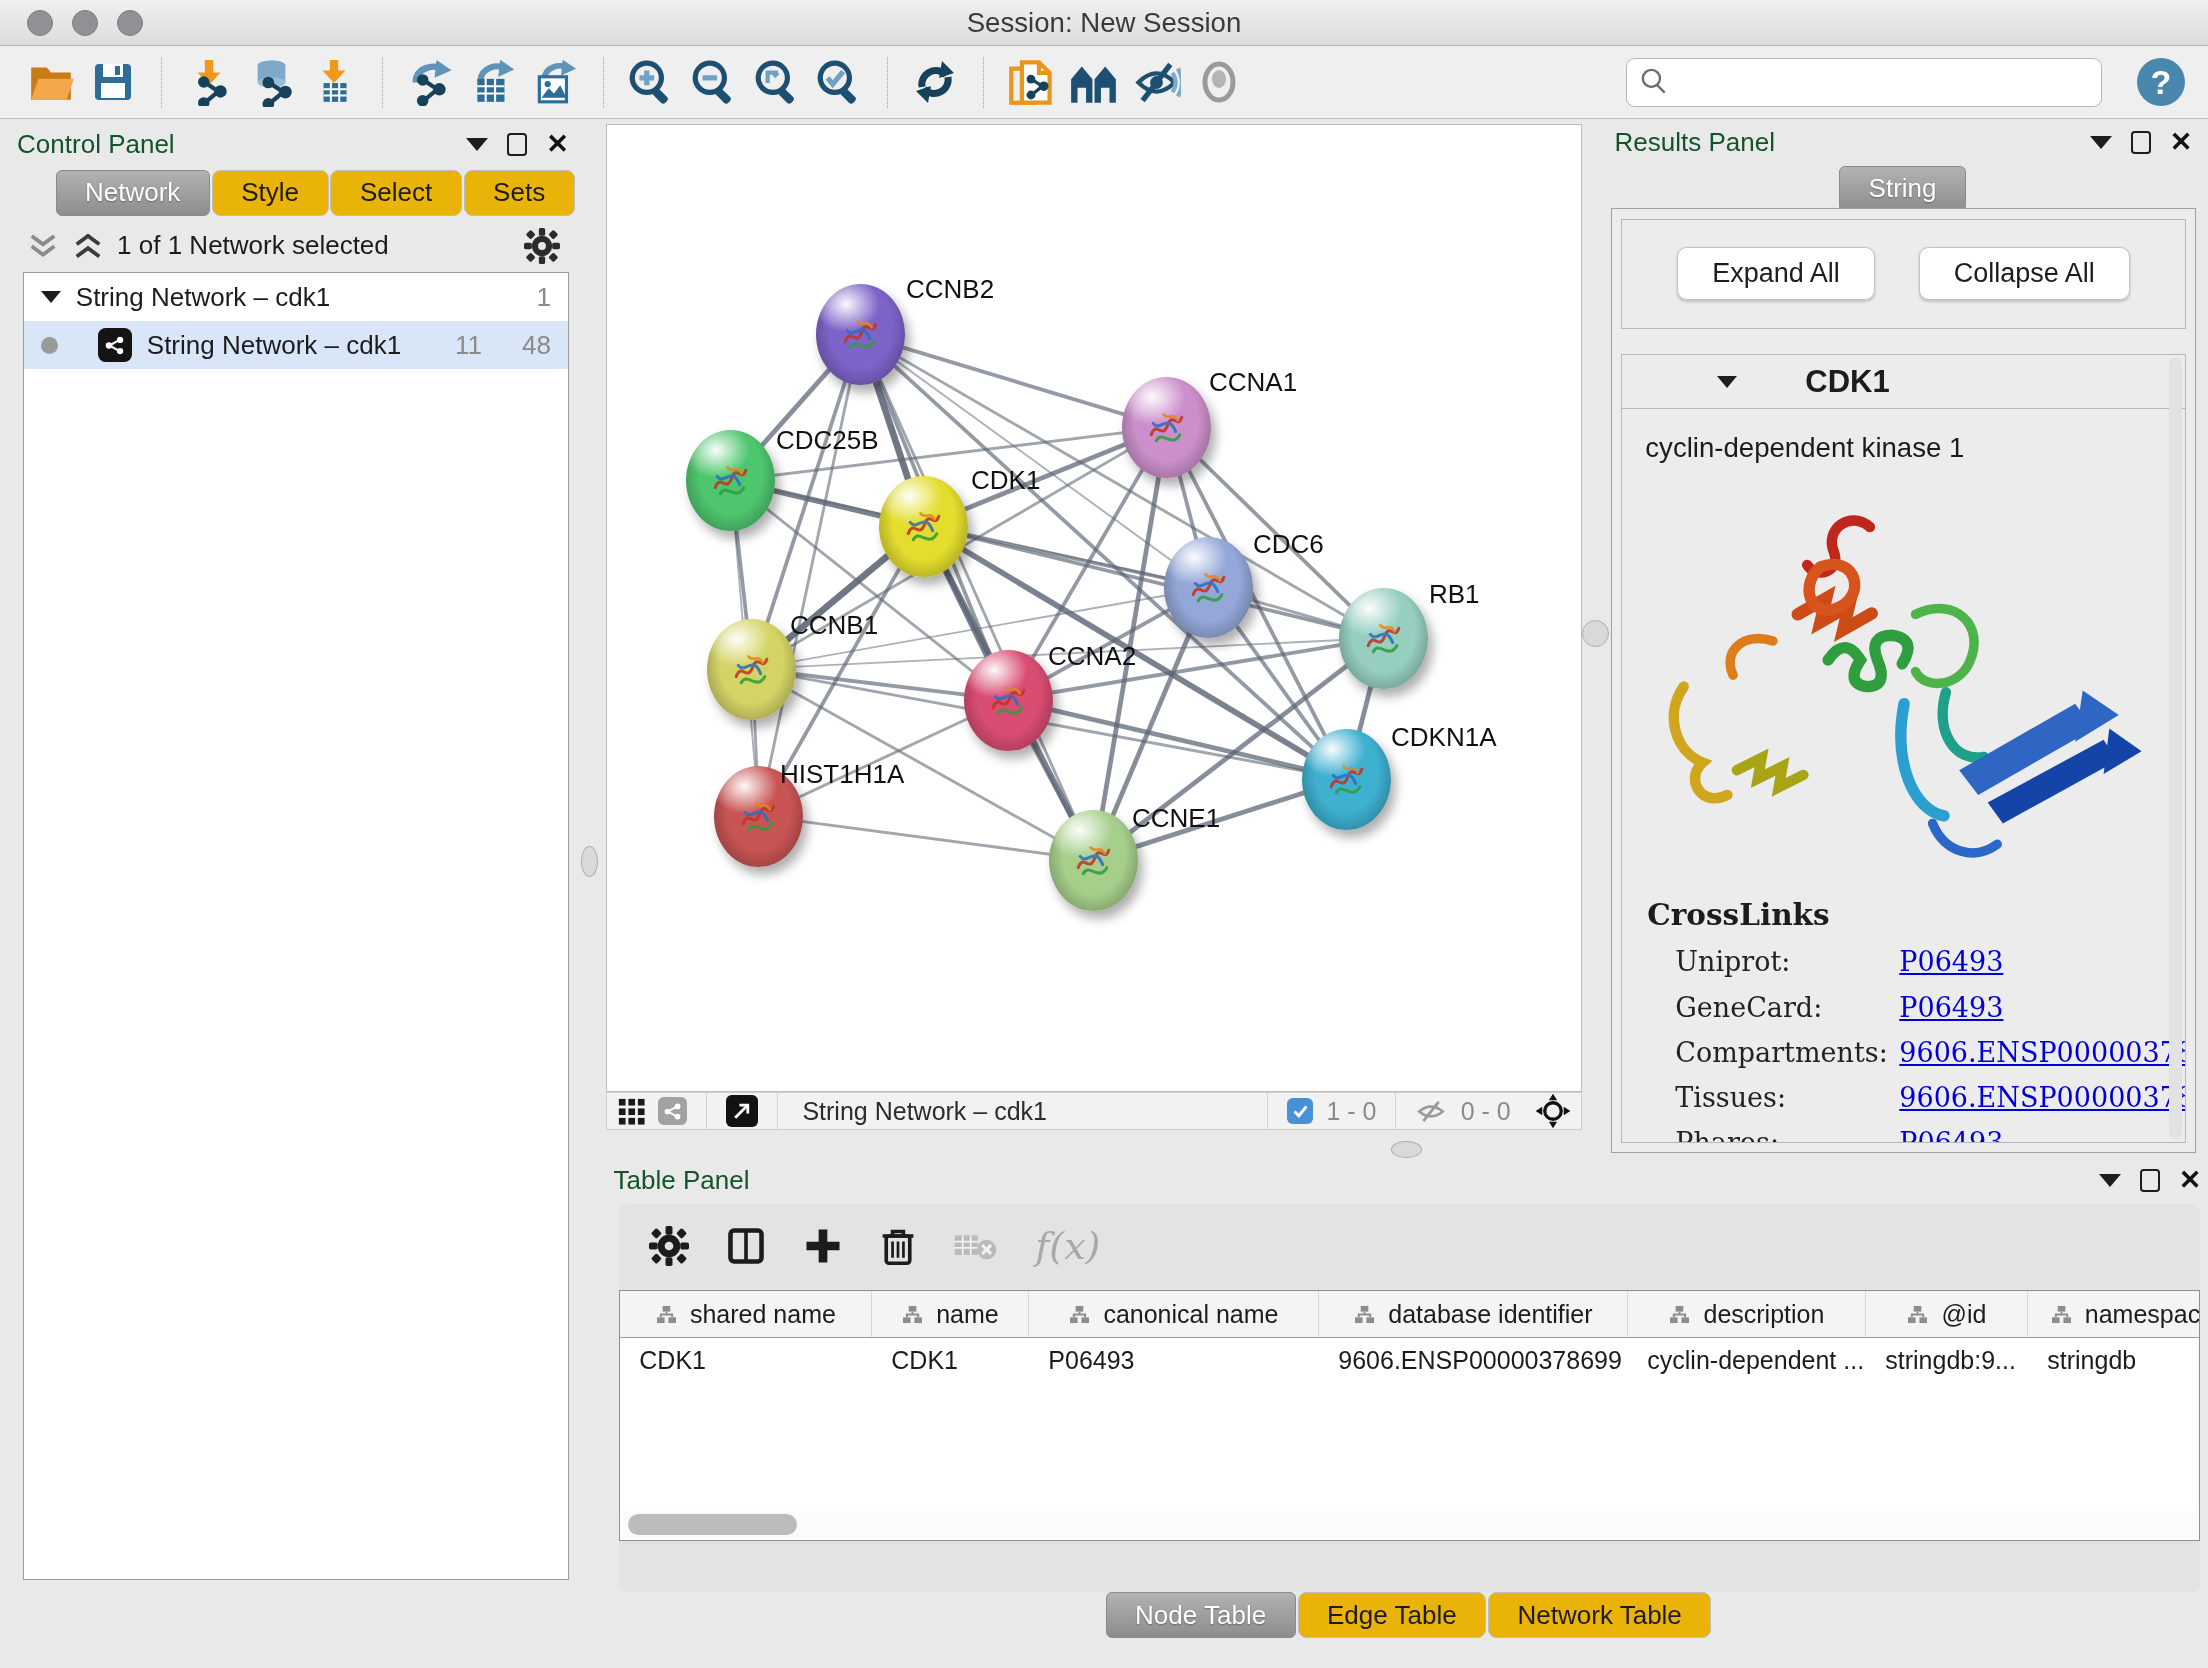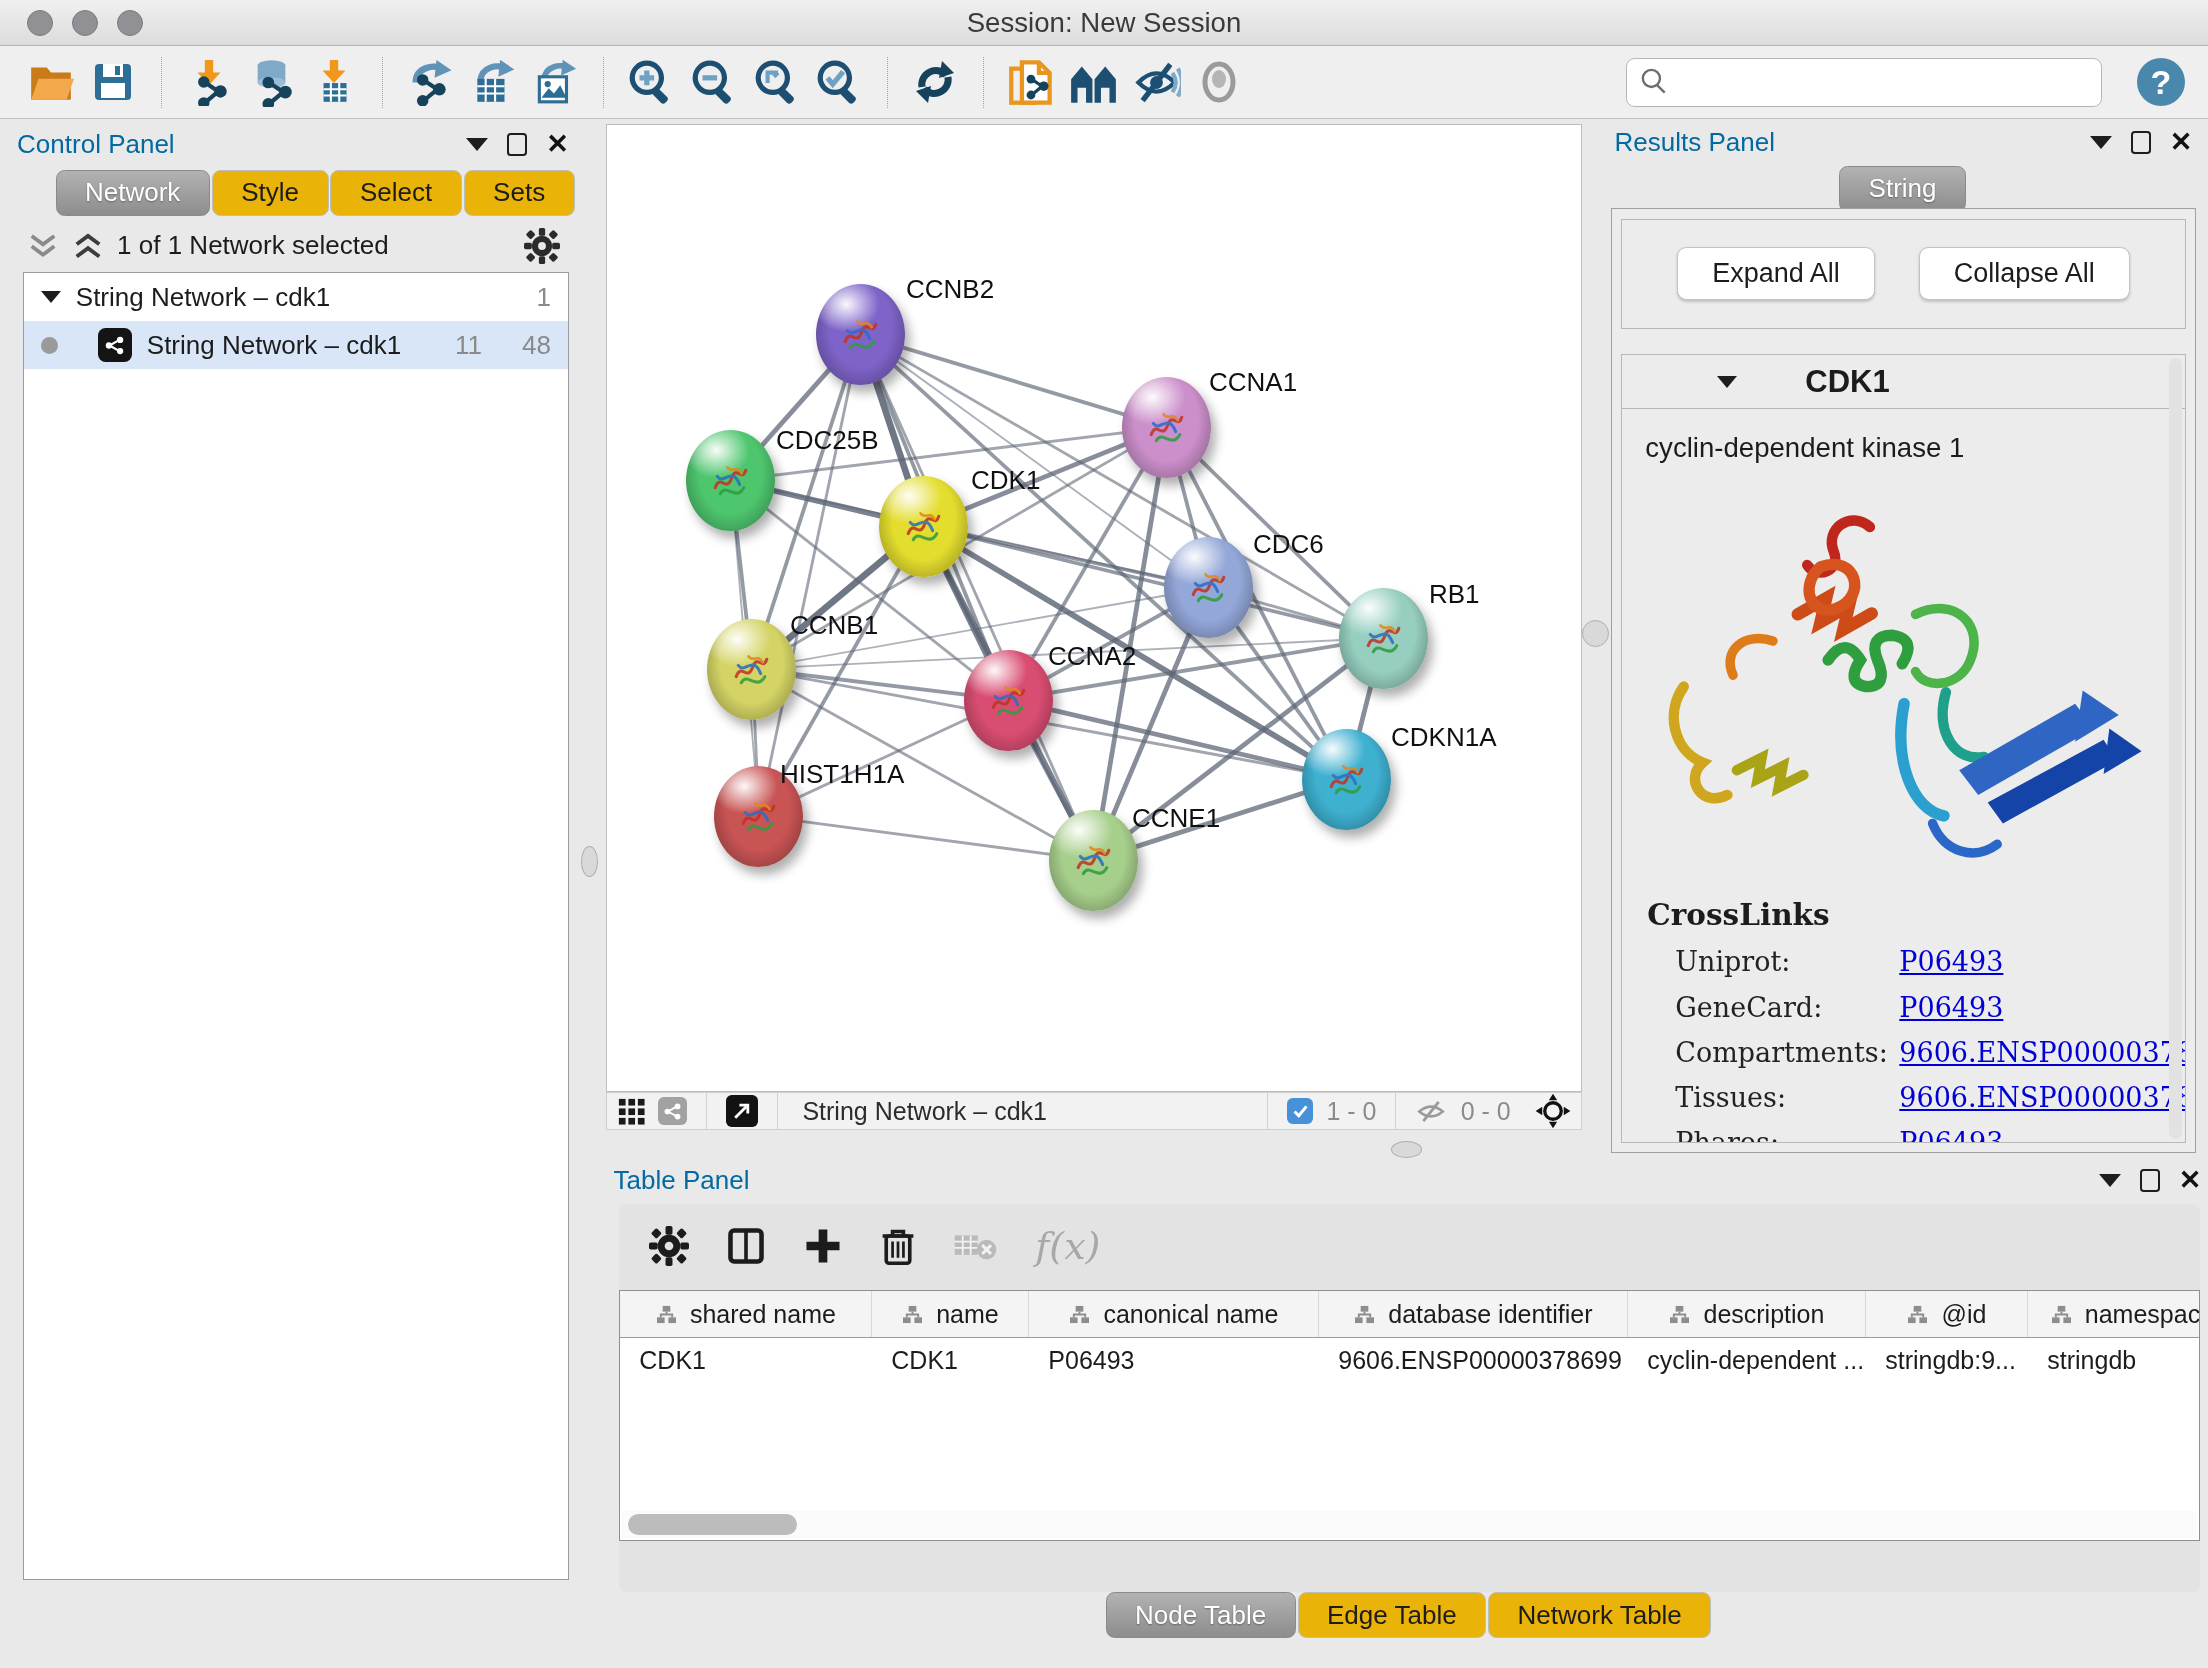--- a/index.html
+++ b/index.html
@@ -19,30 +19,30 @@
   .tbtn{width:55px;height:55px;display:flex;align-items:center;justify-content:center;flex:0 0 auto;}
   .tsep{width:0;height:51px;border-left:1.9px dotted #a2a2a2;margin:0 12.4px;flex:0 0 auto;}
   .searchwrap{margin-left:auto;position:relative;width:476px;height:49px;flex:0 0 auto;}
   .searchwrap svg{position:absolute;left:13.3px;top:9.5px;}
   #search-input{width:100%;height:100%;box-sizing:border-box;border:1.9px solid #b5b5b5;
     border-radius:8.6px;padding-left:55px;font-size:25px;background:#fff;outline:none;}
   .helpbtn{width:48px;height:48px;border-radius:50%;background:#4a87ad;color:#fff;font-weight:bold;
     font-size:34px;display:flex;align-items:center;justify-content:center;margin-left:27px;flex:0 0 auto;}
   
   .panel-title-row{display:flex;align-items:center;height:36px;padding:0 7.6px;}
-  .pt-label{font-size:26px;color:#0369a1;}
+  .pt-label{font-size:26px;color:#14532d;}
   .win-ctrls{margin-left:auto;display:flex;align-items:center;gap:19px;}
   .tri-down{width:0;height:0;border-left:11.4px solid transparent;border-right:11.4px solid transparent;
     border-top:13.3px solid #1d1d1d;}
   .sqico{width:16px;height:19px;border:2.9px solid #1d1d1d;border-radius:3.8px;}
   .xglyph{font-size:27px;font-weight:bold;color:#111;line-height:1;}
   .tab{height:44px;display:flex;align-items:center;justify-content:center;padding:0 28.5px;
     background:#eab308;border:1px solid #bdbdbd;border-radius:8.6px;font-size:26px;margin-right:1.9px;}
   .tab.selected{background:linear-gradient(#b2b2b2,#8d8d8d);color:#fff;border-color:#8a8a8a;
-    text-shadow:0 1px 1.9px rgba(0,0,0,.35);}
+    text-shadow:0 1px 1.9px rgba(0,0,0,.35);border-radius:6px;}
   
   .control-panel{position:absolute;left:9.5px;top:126px;width:567px;height:1467px;}
   .cp-tabs{display:flex;margin:7.6px 0 0 46px;}
   .cp-sub{display:flex;align-items:center;height:53px;margin-top:3.8px;padding:0 17px;gap:13.3px;}
   .cp-sub-label{flex:1;text-align:left;font-size:26px;}
   .cp-tree{position:absolute;left:13.3px;right:7.6px;top:146px;bottom:13.3px;background:#fff;
     border:1.9px solid #9b9b9b;}
   .tree-row{display:flex;align-items:center;height:48px;font-size:26px;padding:0 17px;gap:15px;}
   .tree-row.selected{background:#d9e6f8;}
   .tree-count{color:#8a8a8a;}

